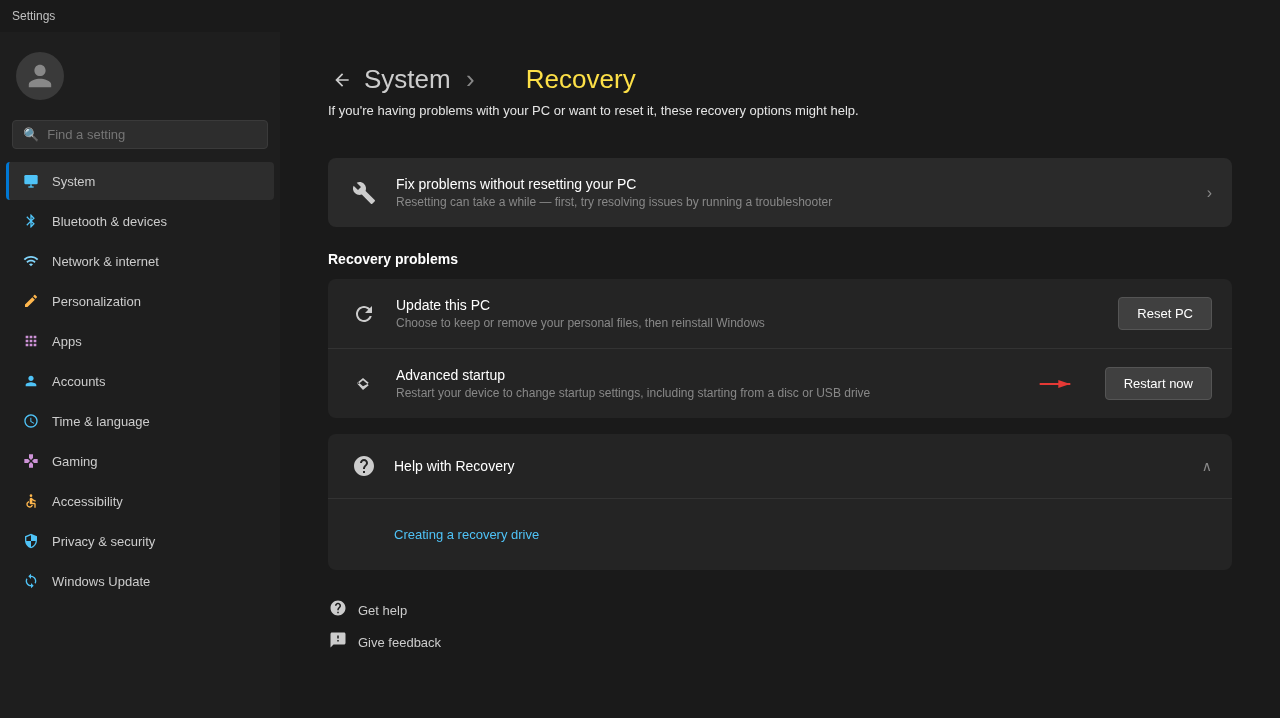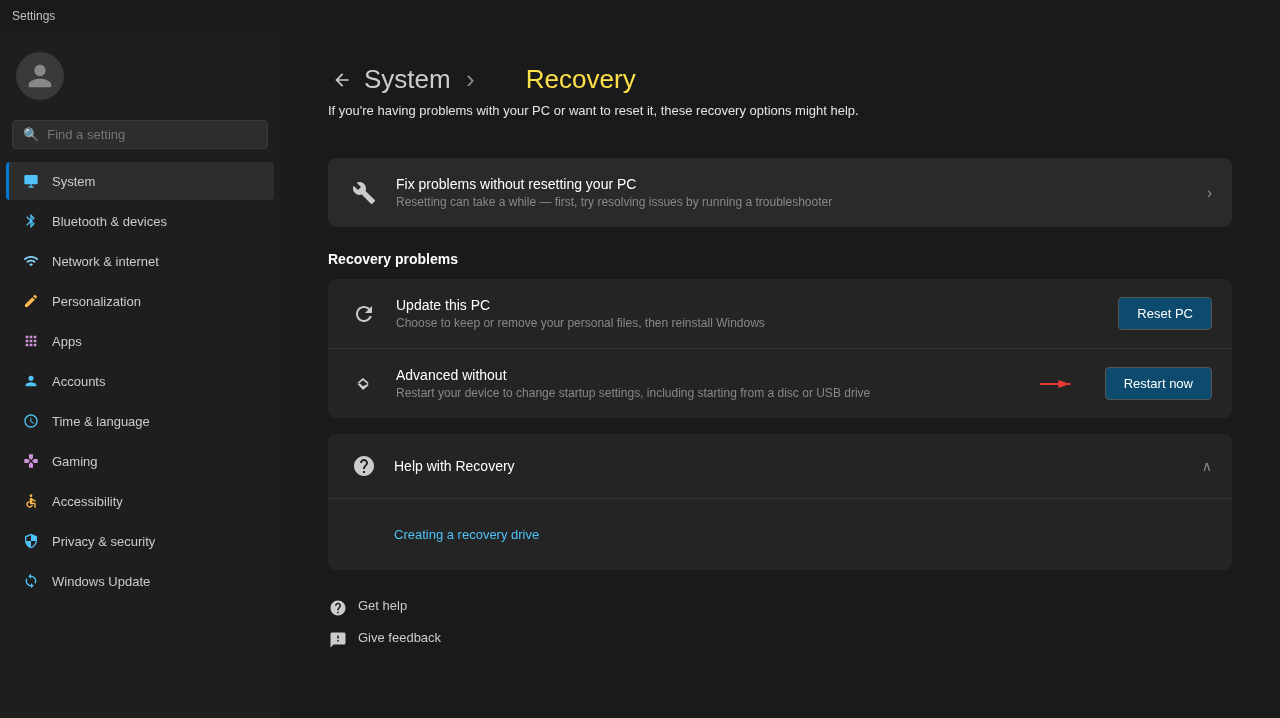--- a/index.html
+++ b/index.html
@@ -246,21 +246,21 @@
       font-size: 14px;
       font-weight: 500;
       color: #fff;
       margin-bottom: 3px;
     }
     .option-subtitle {
       font-size: 12px;
       color: #888;
     }
     .btn-primary {
-      background: #0c4a6e;
+      background: #404040;
       color: #fff;
       border: 1px solid #555;
       border-radius: 4px;
       padding: 8px 18px;
       font-size: 13px;
       cursor: pointer;
       white-space: nowrap;
       font-family: inherit;
     }
     
@@ -311,21 +311,21 @@
     }
     
     .footer-links {
       display: flex;
       flex-direction: column;
       gap: 12px;
       margin-top: 28px;
     }
     .footer-link {
       display: flex;
-      align-items: flex-start;
+      align-items: flex-end;
       gap: 10px;
       color: #ccc;
       font-size: 13px;
       cursor: pointer;
     }
     .footer-link-icon {
       width: 20px;
       height: 20px;
       display: flex;
       align-items: center;
@@ -508,21 +508,21 @@
         <button class="btn-primary">Reset PC</button>
       </div>
 
       <div class="option-row">
         <div class="option-icon">
           <svg width="24" height="24" viewBox="0 0 24 24" fill="currentColor">
               <path d="M11 8.17L6.49 12l-1.19-1.34L11 6l5.7 4.66-1.19 1.34zm0 6l-4.51-3.83-1.19 1.34L11 18l5.7-4.66-1.19-1.34z"></path>
             </svg>
         </div>
         <div class="option-text">
-          <div class="option-title">Advanced without</div>
+          <div class="option-title">Advanced startup</div>
           <div class="option-subtitle">Restart your device to change startup settings, including starting from a disc or USB drive</div>
         </div>
 
         <div class="arrow-indicator">
           <svg viewBox="0 0 60 20" width="60" height="20">
             <defs>
               <marker id="arrowhead" markerWidth="6" markerHeight="4" refX="6" refY="2" orient="auto">
                 <polygon points="0 0, 6 2, 0 4" fill="#e53935"></polygon>
               </marker>
             </defs>

